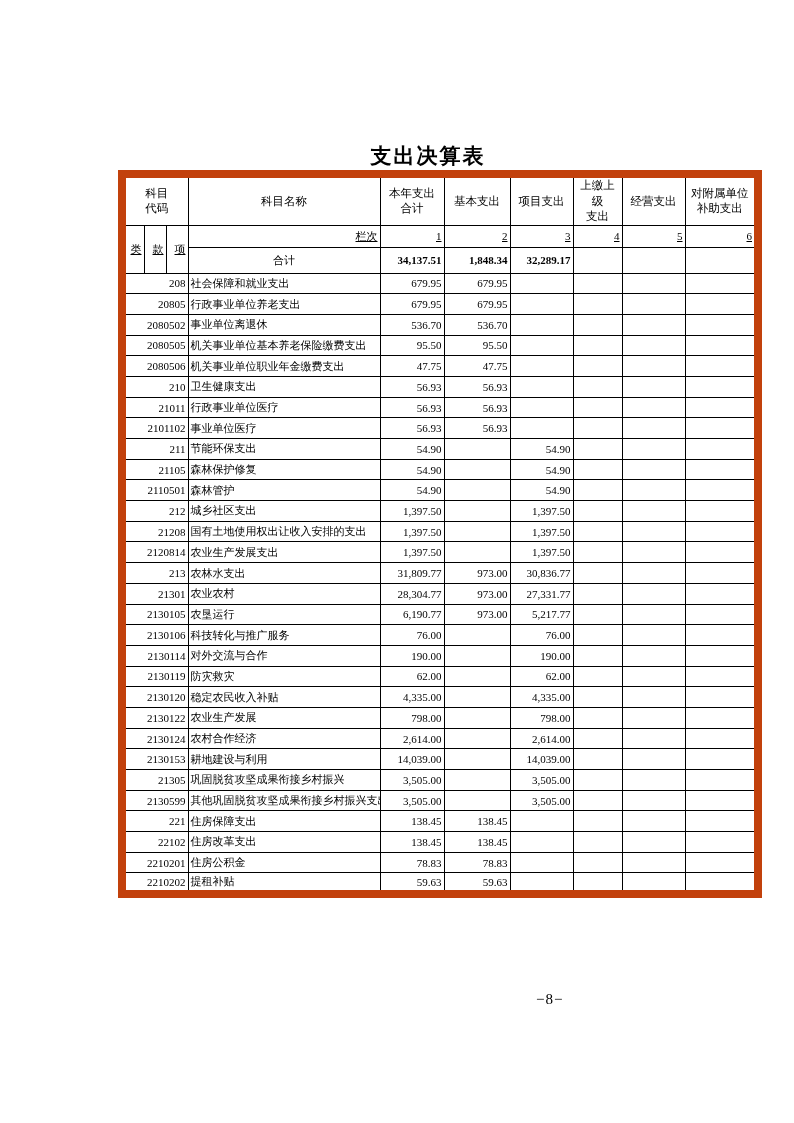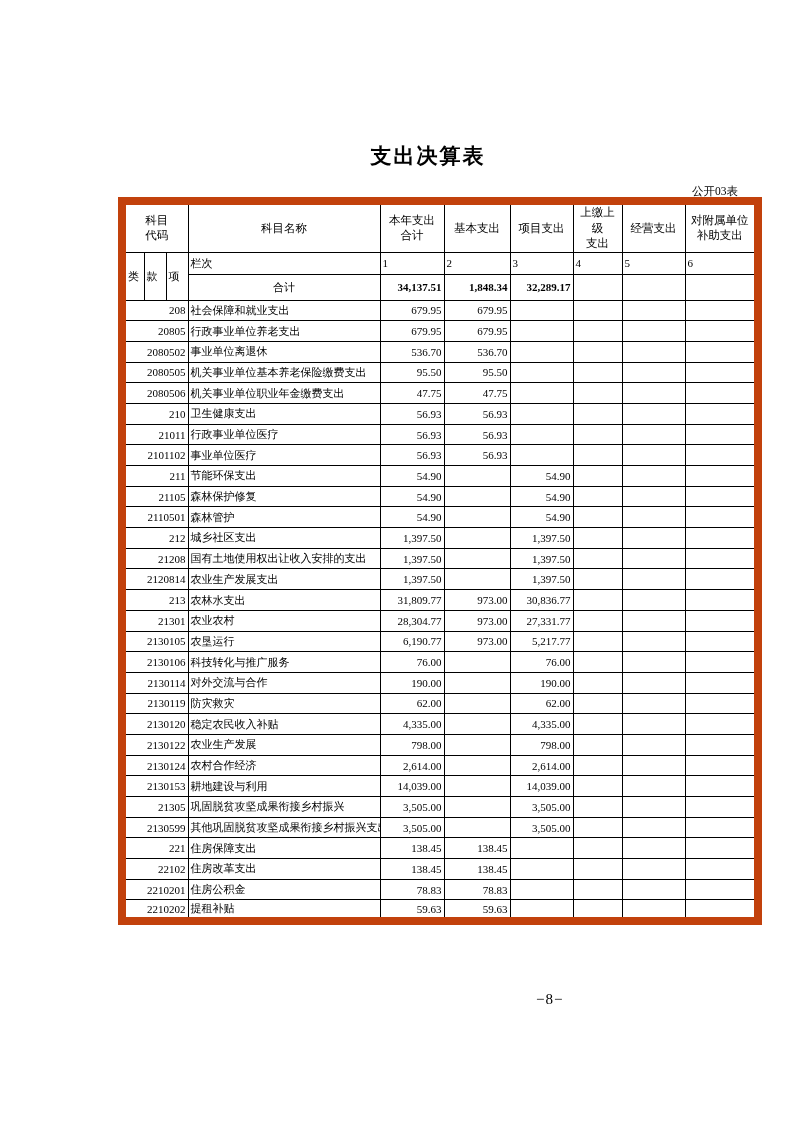--- a/index.html
+++ b/index.html
@@ -55,21 +55,21 @@
     overflow: hidden;
   }
   tr.h1 th {
     height: 41px;
     text-align: center;
     vertical-align: middle;
     white-space: pre-line;
     line-height: 1.35;
     font-size: 11.5px;
   }
-  tr.h2 th, tr.h2 td { height: 22px; text-align: left; vertical-align: middle; }
+  tr.h2 th, tr.h2 td { height: 22px; text-align: right; vertical-align: middle; text-decoration: underline; }
   tr.h3 th, tr.h3 td { height: 26px; text-align: center; vertical-align: middle; }
   th.code-sub { text-align: center; vertical-align: middle; font-size: 11.5px; }
   tr.h3 td.num { text-align: right; font-weight: bold; }
   tbody td { height: 20.7px; vertical-align: middle; }
   td.code { text-align: right; white-space: nowrap; }
   td.name { text-align: left; white-space: nowrap; font-size: 10.5px; }
   td.num  { text-align: right; white-space: nowrap; }
   .note {
     margin-top: 5px;
     font-size: 11.5px;
@@ -82,21 +82,20 @@
     letter-spacing: 1px;
   }
 </style>
 </head>
 <body>
 
 <div class="content">
 
   <h1 class="title">支出决算表</h1>
 
-  <div class="form-label">公开03表</div>
 
 
   <table class="report">
     <colgroup>
       <col style="width:22px">
         <col style="width:22px">
         <col style="width:22px">
       <col style="width:192px">
       <col style="width:64px">
         <col style="width:66px">

